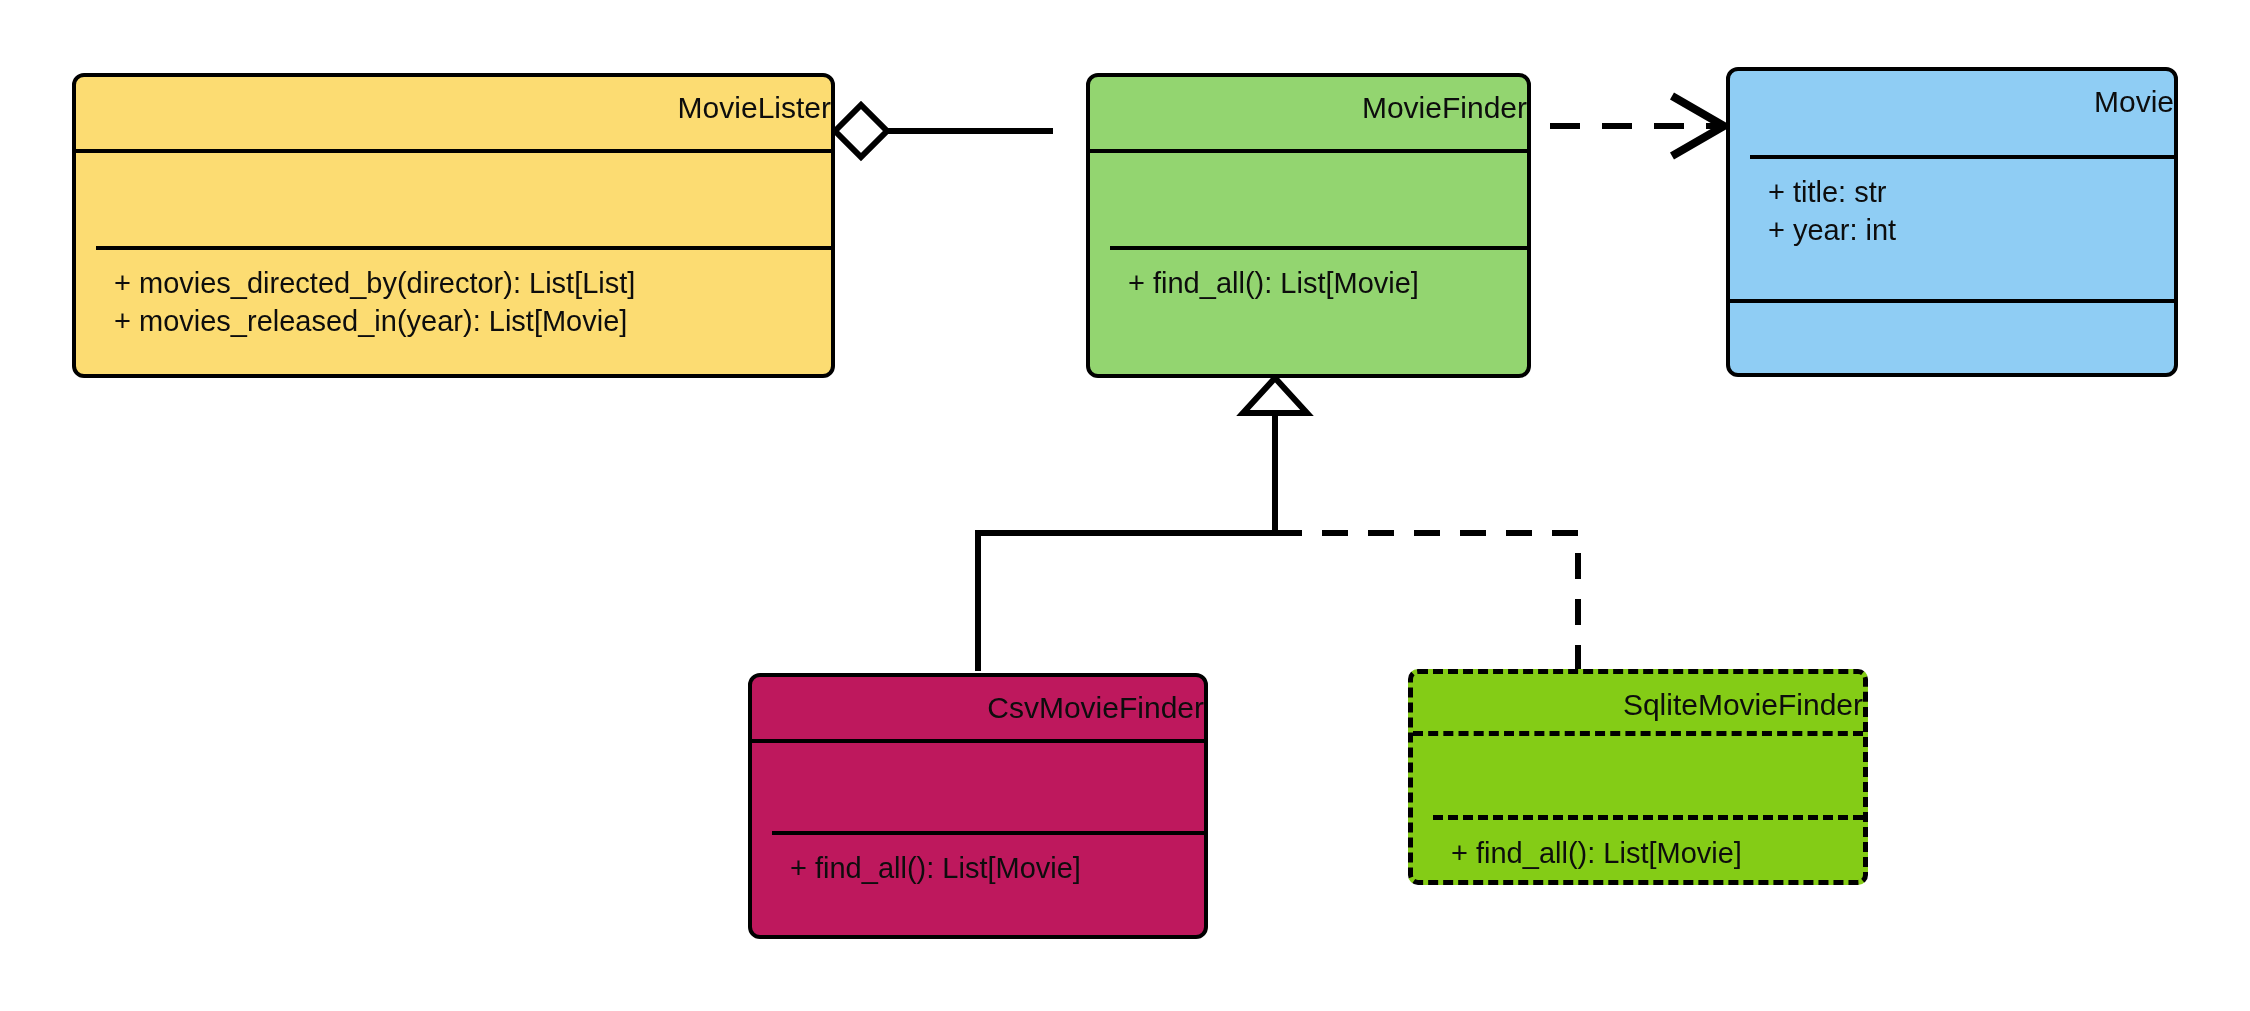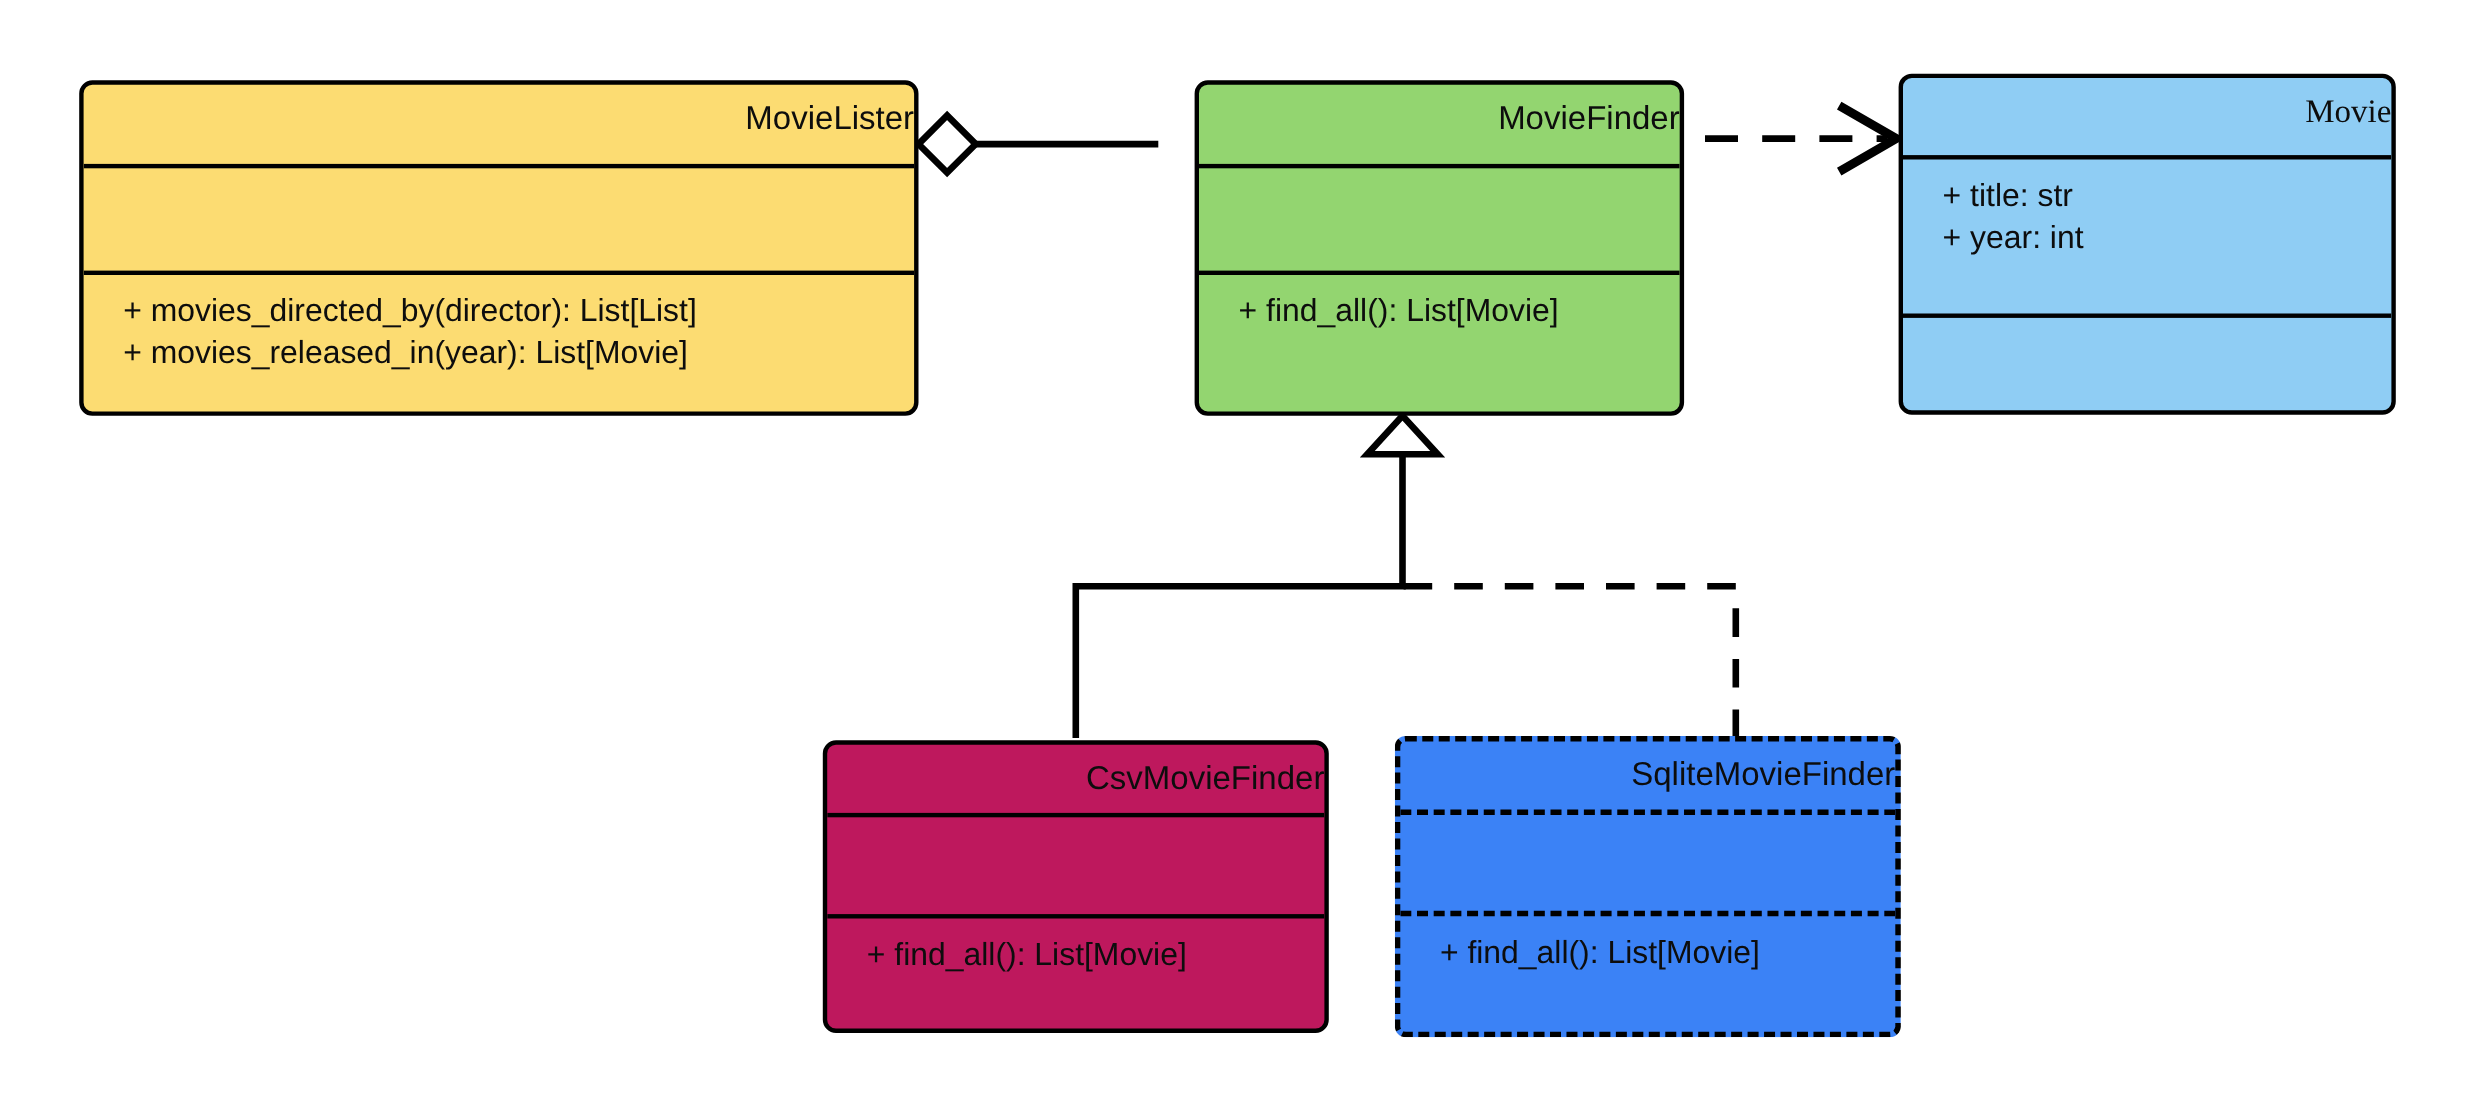--- a/index.html
+++ b/index.html
@@ -54,21 +54,22 @@
     border-top: 5px dashed #000000;
   }
   .cls-name {
     text-align: right;
     font-size: 30px;
     color: #0d0d0d;
     line-height: 1;
     padding-top: 16px;
   }
   .cls-members {
-    padding: 14px 18px 8px 36px;
+    padding: 14px 18px 8px 18px;
+    margin-left: 20px;
   }
   .member {
     font-size: 29px;
     color: #0d0d0d;
     line-height: 1.32;
     white-space: nowrap;
   }
   .empty-comp {
     
   }
@@ -115,37 +116,37 @@
 
   <div class="uml-class" style="left:1086px; top:73px; width:445px; height:305px; background:#93d570;">
     <div class="compartment cls-name" style="height:72px;">MovieFinder</div>
     <div class="compartment empty-comp" style="height:97px;"></div>
     <div class="compartment cls-members" style="flex:1;">
       <div class="member">+ find_all(): List[Movie]</div>
     </div>
   </div>
 
   <div class="uml-class" style="left:1726px; top:67px; width:452px; height:310px; background:#8fcdf4;">
-    <div class="compartment cls-name" style="height:70px;font-family:Liberation Serif, serif;">Movie</div>
+    <div class="compartment cls-name" style="height:84px;">Movie</div>
     <div class="compartment cls-members" style="height:144px;">
       <div class="member">+ title: str</div>
       <div class="member">+ year: int</div>
     </div>
     <div class="compartment empty-comp" style="flex:1;"></div>
   </div>
 
   <div class="uml-class" style="left:748px; top:673px; width:460px; height:266px; background:#be185d;">
     <div class="compartment cls-name" style="height:62px;">CsvMovieFinder</div>
     <div class="compartment empty-comp" style="height:92px;"></div>
     <div class="compartment cls-members" style="flex:1;">
       <div class="member">+ find_all(): List[Movie]</div>
     </div>
   </div>
 
-  <div class="uml-class dashed" style="left:1268px; top:669px; width:460px; height:274px; background:#3b82f6;">
+  <div class="uml-class dashed" style="left:1408px; top:669px; width:460px; height:216px; background:#84cc16;">
     <div class="compartment cls-name" style="height:62px;">SqliteMovieFinder</div>
     <div class="compartment empty-comp" style="height:92px;"></div>
     <div class="compartment cls-members" style="flex:1;">
       <div class="member">+ find_all(): List[Movie]</div>
     </div>
   </div>
 
 </div>
 
 </body></html>

